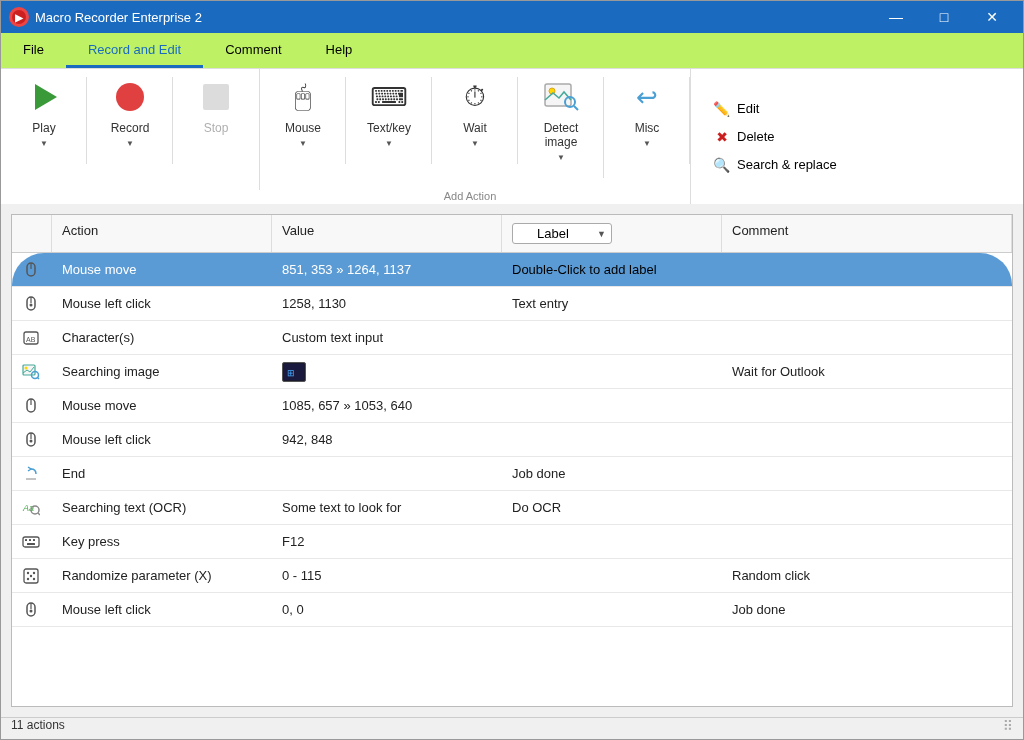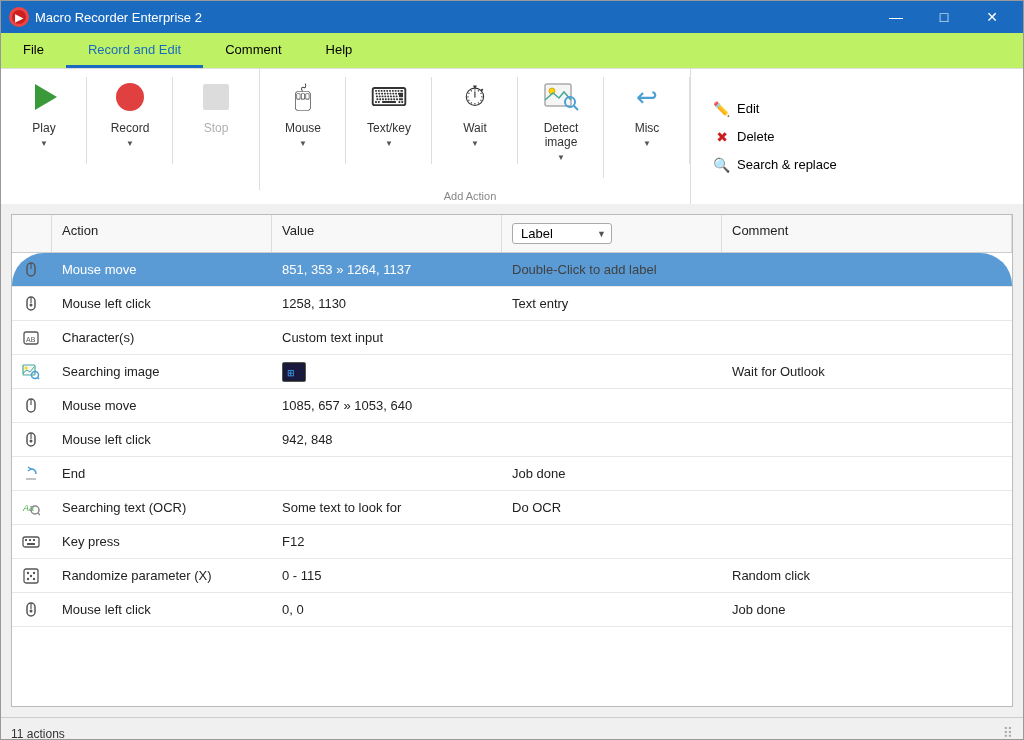--- a/index.html
+++ b/index.html
@@ -151,35 +151,35 @@
     .td {
       padding: 6px 10px;
       color: #222;
       display: flex;
       align-items: center;
       gap: 6px;
       overflow: hidden;
       white-space: nowrap;
     }
     .label-placeholder { color: #999; font-style: normal; }
-    .table-row.selected .label-placeholder { color: #404040; }
+    .table-row.selected .label-placeholder { color: #000000; }
 
     
     .img-thumb {
       width: 24px; height: 20px;
       background: #1a1a2e;
       border: 1px solid #555;
       display: flex; align-items: center; justify-content: center;
       font-size: 9px; color: #4af;
       border-radius: 2px;
     }
     .dropdown-sel {
       border: 1px solid #aaa;
       background: white;
-      padding: 2px 20px 2px 8px;
+      padding: 2px 20px 2px 24px;
       font-size: 13px;
       border-radius: 3px;
       appearance: none;
       position: relative;
       cursor: pointer;
       min-width: 100px;
     }
     .dropdown-wrap {
       position: relative; display: inline-flex; align-items: center;
     }
@@ -191,21 +191,21 @@
       pointer-events: none;
       color: #555;
     }
 
     
     .statusbar {
       background: #f0f0f0;
       border-top: 1px solid #ccc;
       height: 24px;
       display: flex;
-      align-items: flex-end;
+      align-items: flex-start;
       padding: 0 10px;
       font-size: 12px;
       color: #333;
       justify-content: space-between;
     }
     .statusbar-grip { color: #aaa; font-size: 14px; }
 
     
     .app {
       display: flex;

